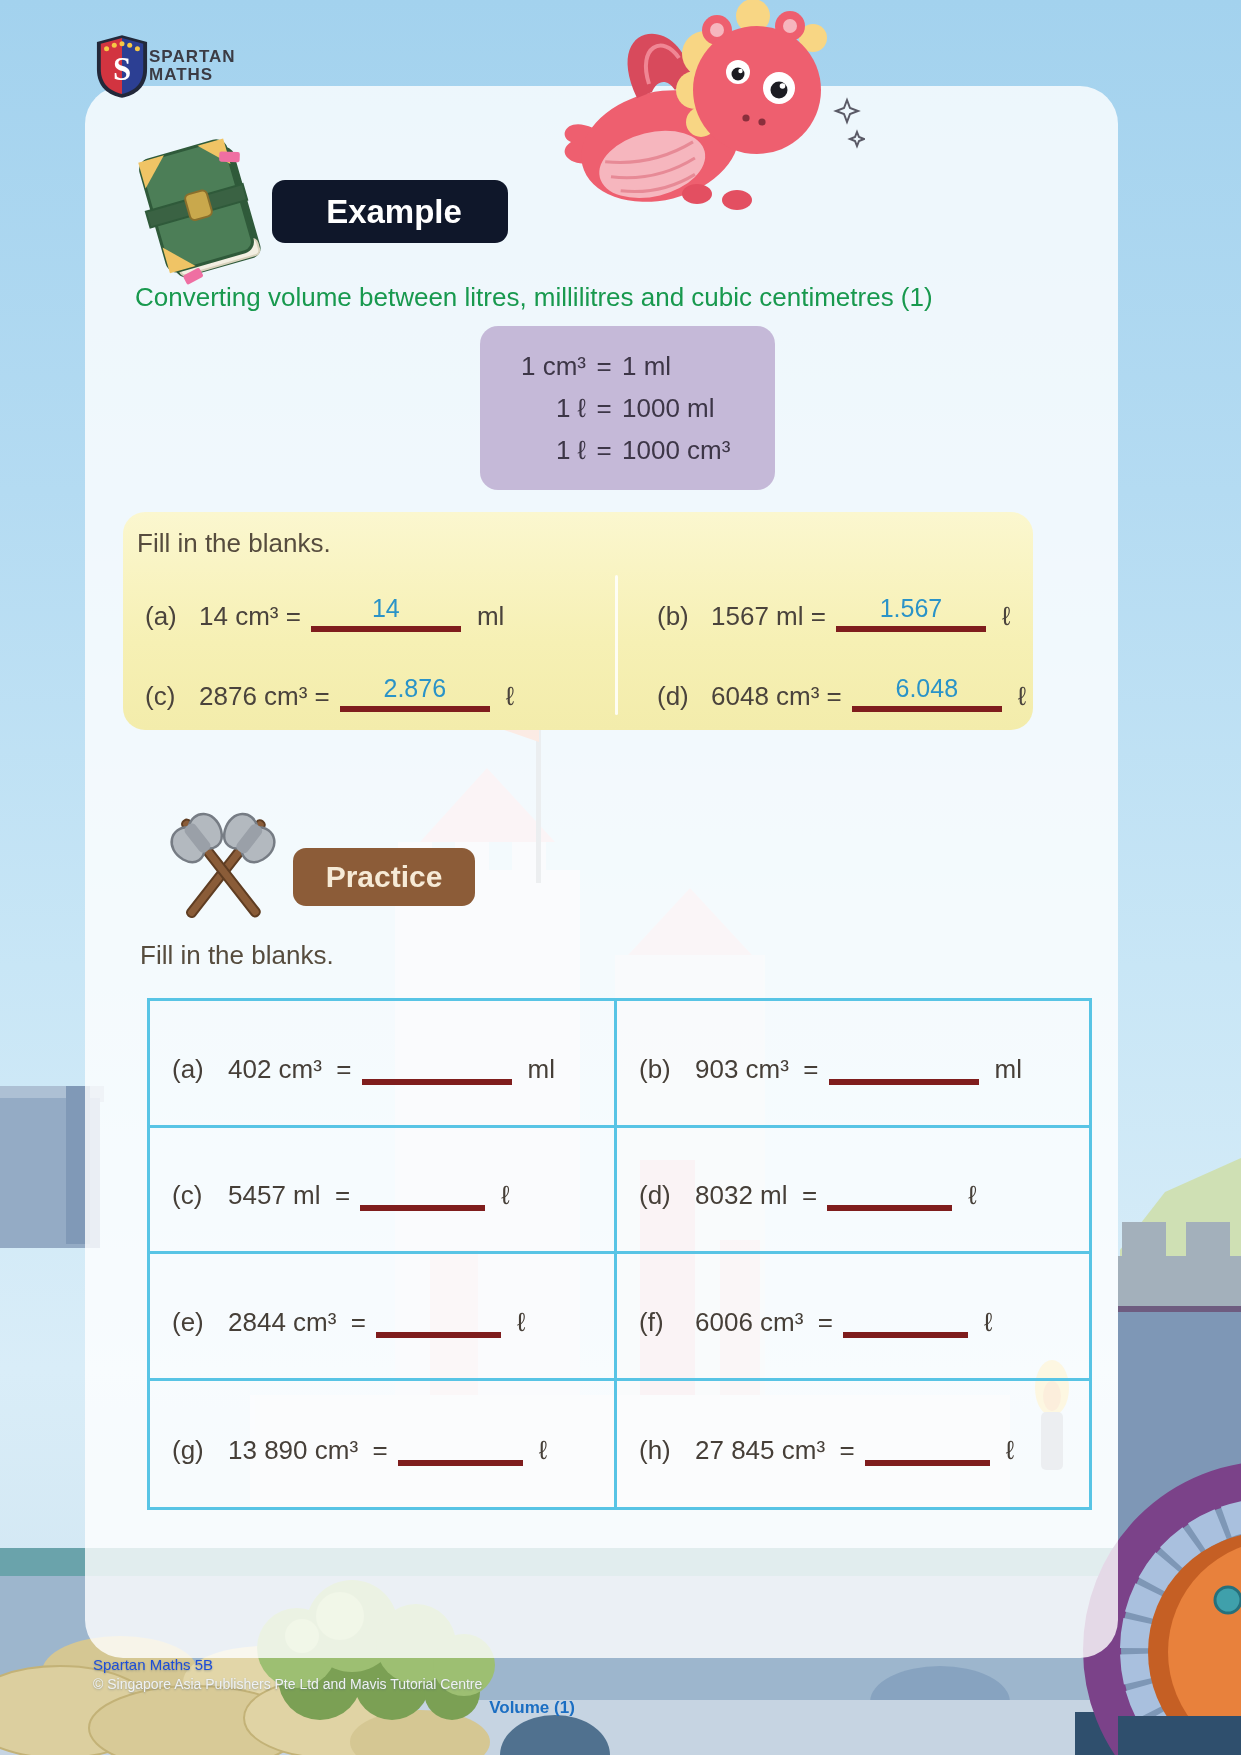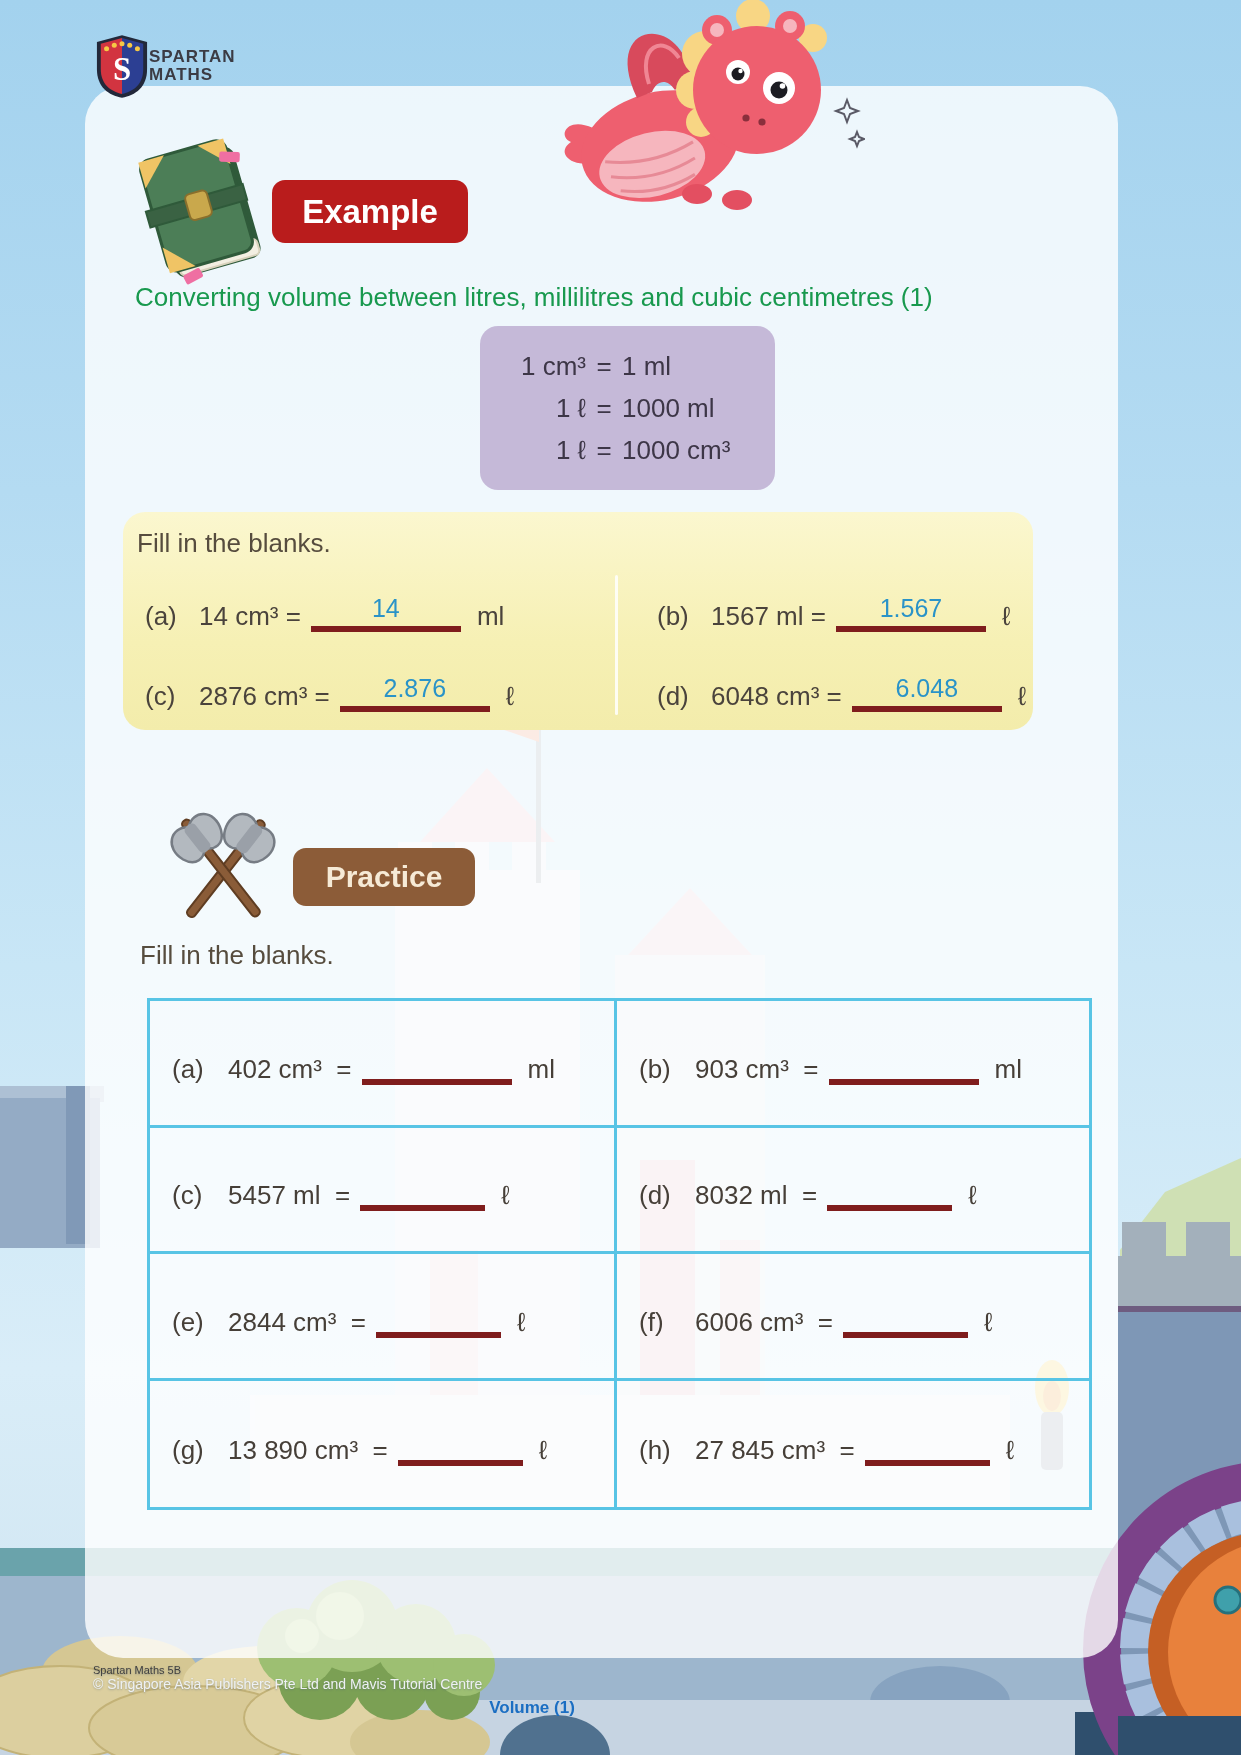--- a/index.html
+++ b/index.html
@@ -18,21 +18,21 @@
   .content{position:absolute;left:0;top:0;width:1241px;height:1755px;z-index:2;}
   
   .logo{position:absolute;left:95px;top:33px;display:flex;align-items:center;z-index:3;}
   .logo-text{font-weight:bold;font-size:17px;line-height:1.05;color:#3b3b44;letter-spacing:1px;}
   
   .dragon{position:absolute;left:545px;top:-4px;width:320px;height:250px;z-index:3;}
   
   .book-icon{position:absolute;left:138px;top:136px;width:134px;height:154px;}
   .badge{position:absolute;display:flex;align-items:center;justify-content:center;
     font-weight:bold;color:#ffffff;border-radius:13px;}
-  .badge-example{left:272px;top:180px;width:196px;height:63px;background:#b91c1c;font-size:33px;}
+  .badge-example{left:272px;top:180px;width:228px;height:63px;background:#0f172a;font-size:33px;padding-left:8px;}
   .badge-practice{left:293px;top:848px;width:182px;height:58px;background:#8c5c38;font-size:30px;color:#f6ead6;}
   .title{position:absolute;left:135px;top:282px;width:940px;font-size:26px;color:#18994e;}
   
   .formula-box{
     position:absolute;left:480px;top:326px;width:295px;height:164px;background:#c5b9d8;
     border-radius:18px;display:flex;flex-direction:column;justify-content:center;gap:11px;
     font-size:26px;color:#3d3647;padding:9px 18px;box-sizing:border-box;
   }
   .f-row{display:flex;align-items:baseline;}
   .f-lhs{flex:0 0 88px;text-align:right;}
@@ -60,21 +60,21 @@
   }
   .pcell{display:flex;align-items:center;padding-left:22px;border-right:3px solid #58c4e5;
     border-bottom:3px solid #58c4e5;font-size:26px;color:#463f38;}
   .pcell:nth-child(2n){border-right:none;}
   .pcell:nth-child(n+7){border-bottom:none;}
   .pcell .fi-label{width:56px;}
   .pcell .blank{width:125px;}
   .pcell:nth-child(-n+2) .blank{width:150px;}
   .pcell .in{display:flex;align-items:flex-end;height:44px;}
   
-  .f-series{position:absolute;left:93px;top:1656px;font-size:11px;color:#404040;text-shadow:0 1px 2px rgba(80,100,120,0.45);margin-top:8px;}
+  .f-series{position:absolute;left:93px;top:1656px;font-size:15px;color:#1d4ed8;text-shadow:0 1px 2px rgba(80,100,120,0.45);}
   .f-copy{position:absolute;left:93px;top:1676px;font-size:14px;color:#eef1f4;text-shadow:0 1px 2px rgba(80,100,120,0.45);}
   .f-page{position:absolute;left:0;top:1668px;width:1040px;text-align:center;font-size:24px;color:#53565e;}
   .f-chapter{position:absolute;left:12px;top:1698px;width:1040px;text-align:center;font-size:17px;font-weight:bold;color:#1b6ec2;}
 </style>
 </head>
 <body>
 
 <svg id="bg-art" viewBox="0 0 1241 1755">
 
   <g opacity="0.9">

